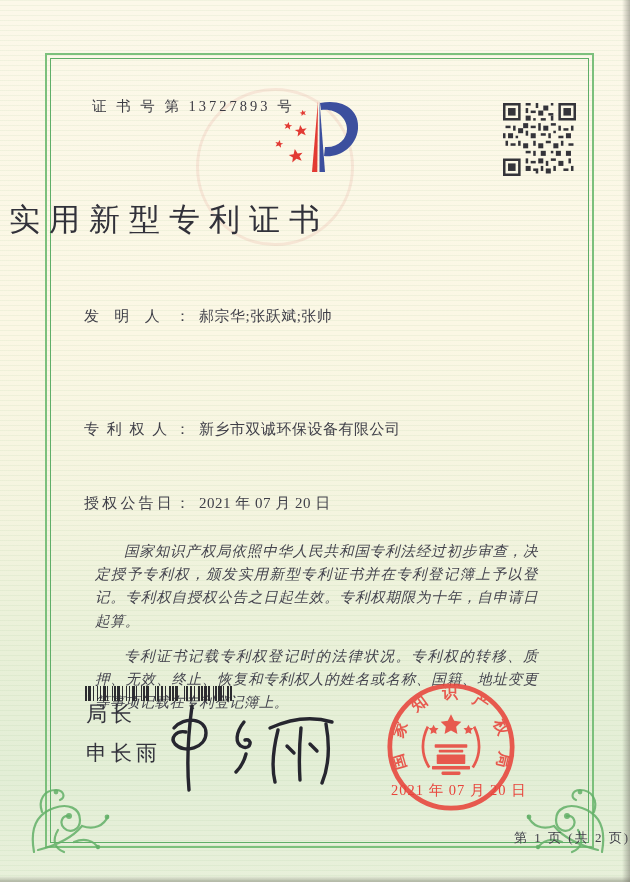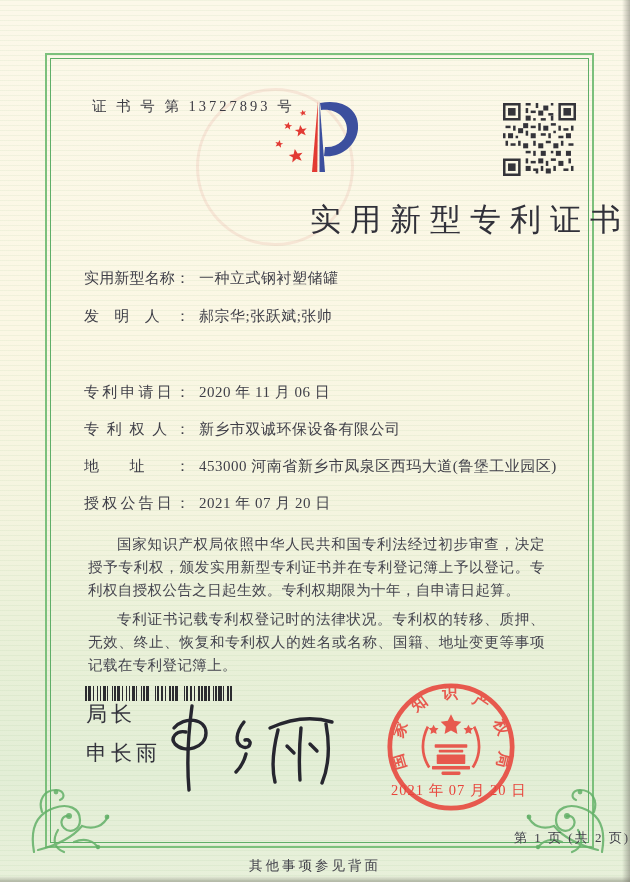--- a/index.html
+++ b/index.html
@@ -27,38 +27,38 @@
   .corner-br{right:22px;bottom:28px;transform:scaleX(-1);}
 
   .seal-bleed{position:absolute;left:196px;top:88px;width:152px;height:152px;
     border:3px solid rgba(222,120,110,0.14);border-radius:50%;}
 
   
   .cert-no{position:absolute;left:92px;top:97px;font-size:14.5px;color:#3c3c44;
     letter-spacing:3px;}
   .logo{position:absolute;left:268px;top:98px;width:100px;height:80px;}
   .qr{position:absolute;left:503px;top:103px;width:73px;height:73px;}
-  .title{position:absolute;left:0;top:199px;width:100%;text-align:right;
+  .title{position:absolute;left:0;top:199px;width:100%;text-align:left;
     font-size:31px;color:#31313a;letter-spacing:9px;text-indent:9px;font-weight:500;}
 
   
   .field-row{position:absolute;left:84px;font-size:15px;color:#3f3f48;white-space:nowrap;}
   .lbl{display:inline-block;width:106px;text-align:justify;text-align-last:justify;
     vertical-align:top;}
   .val{margin-left:9px;letter-spacing:0.5px;}
   .row-name{top:269px;} .row-inv{top:307px;} .row-pno{top:345px;}
   .row-fil{top:383px;} .row-pat{top:420px;} .row-addr{top:457px;}
   .row-grant{top:494px;}
   .grant-no-pair{position:absolute;left:254px;top:0;}
   .grant-no-pair .lbl{width:96px;}
 
   
   .body-text{position:absolute;left:83px;top:528px;width:467px;
     font-size:14.5px;line-height:1.6;color:#44444e;text-align:justify;}
-  .body-text p{margin:5px;text-indent:2em;letter-spacing:0.4px;}
+  .body-text p{margin:12px;text-indent:2em;letter-spacing:0.4px;font-style:italic;}
 
   
   .barcode{position:absolute;left:85px;top:686px;width:148px;height:15px;
     background:repeating-linear-gradient(90deg,
       #2c2c30 0 1.5px,transparent 1.5px 3px,
       #2c2c30 3px 6px,transparent 6px 7.5px,
       #2c2c30 7.5px 8.5px,transparent 8.5px 12px,
       #2c2c30 12px 13px,transparent 13px 14.5px);}
 
   
@@ -214,34 +214,25 @@
         <rect x="17" y="26" width="2" height="2"></rect>
       <rect x="20" y="25" width="1" height="2"></rect>
         <rect x="24" y="26" width="2" height="1"></rect>
       <rect x="27" y="25" width="1" height="2"></rect>
         <rect x="13" y="27" width="1" height="1"></rect>
     </g>
   </svg>
 
   <div class="title">实用新型专利证书</div>
 
-  <div class="field-row row-name">
-    <span class="lbl">实用新型名称：</span><span class="val">一种立式钢衬塑储罐</span>
-  </div>
   <div class="field-row row-inv">
     <span class="lbl">发明人：</span><span class="val">郝宗华;张跃斌;张帅</span>
   </div>
-  <div class="field-row row-fil">
-    <span class="lbl">专利申请日：</span><span class="val">2020 年 11 月 06 日</span>
-  </div>
   <div class="field-row row-pat">
     <span class="lbl">专利权人：</span><span class="val">新乡市双诚环保设备有限公司</span>
-  </div>
-  <div class="field-row row-addr">
-    <span class="lbl">地址：</span><span class="val">453000 河南省新乡市凤泉区西玛大道(鲁堡工业园区)</span>
   </div>
   <div class="field-row row-grant">
     <span class="lbl">授权公告日：</span><span class="val">2021 年 07 月 20 日</span>
   </div>
 
   <div class="body-text">
     <p>国家知识产权局依照中华人民共和国专利法经过初步审查，决定授予专利权，颁发实用新型专利证书并在专利登记簿上予以登记。专利权自授权公告之日起生效。专利权期限为十年，自申请日起算。</p>
     <p>专利证书记载专利权登记时的法律状况。专利权的转移、质押、无效、终止、恢复和专利权人的姓名或名称、国籍、地址变更等事项记载在专利登记簿上。</p>
   </div>
 
@@ -291,17 +282,16 @@
         <rect x="72" y="128" width="56" height="5" rx="1" stroke="none"></rect>
         <path d="M66,70 C56,90 56,112 68,130" fill="none" stroke-width="4"></path>
         <path d="M134,70 C144,90 144,112 132,130" fill="none" stroke-width="4"></path>
         <rect x="86" y="136" width="28" height="5" rx="2" stroke="none"></rect>
       </g>
     </g>
   </svg>
   <div class="seal-date">2021 年 07 月 20 日</div>
 
   <div class="page-no">第 1 页 (共 2 页)</div>
-  <div class="back-note">其他事项参见背面</div>
 
   <div class="scan-edge-right"></div>
   <div class="scan-edge-bottom"></div>
 </div>
 
 </body></html>

